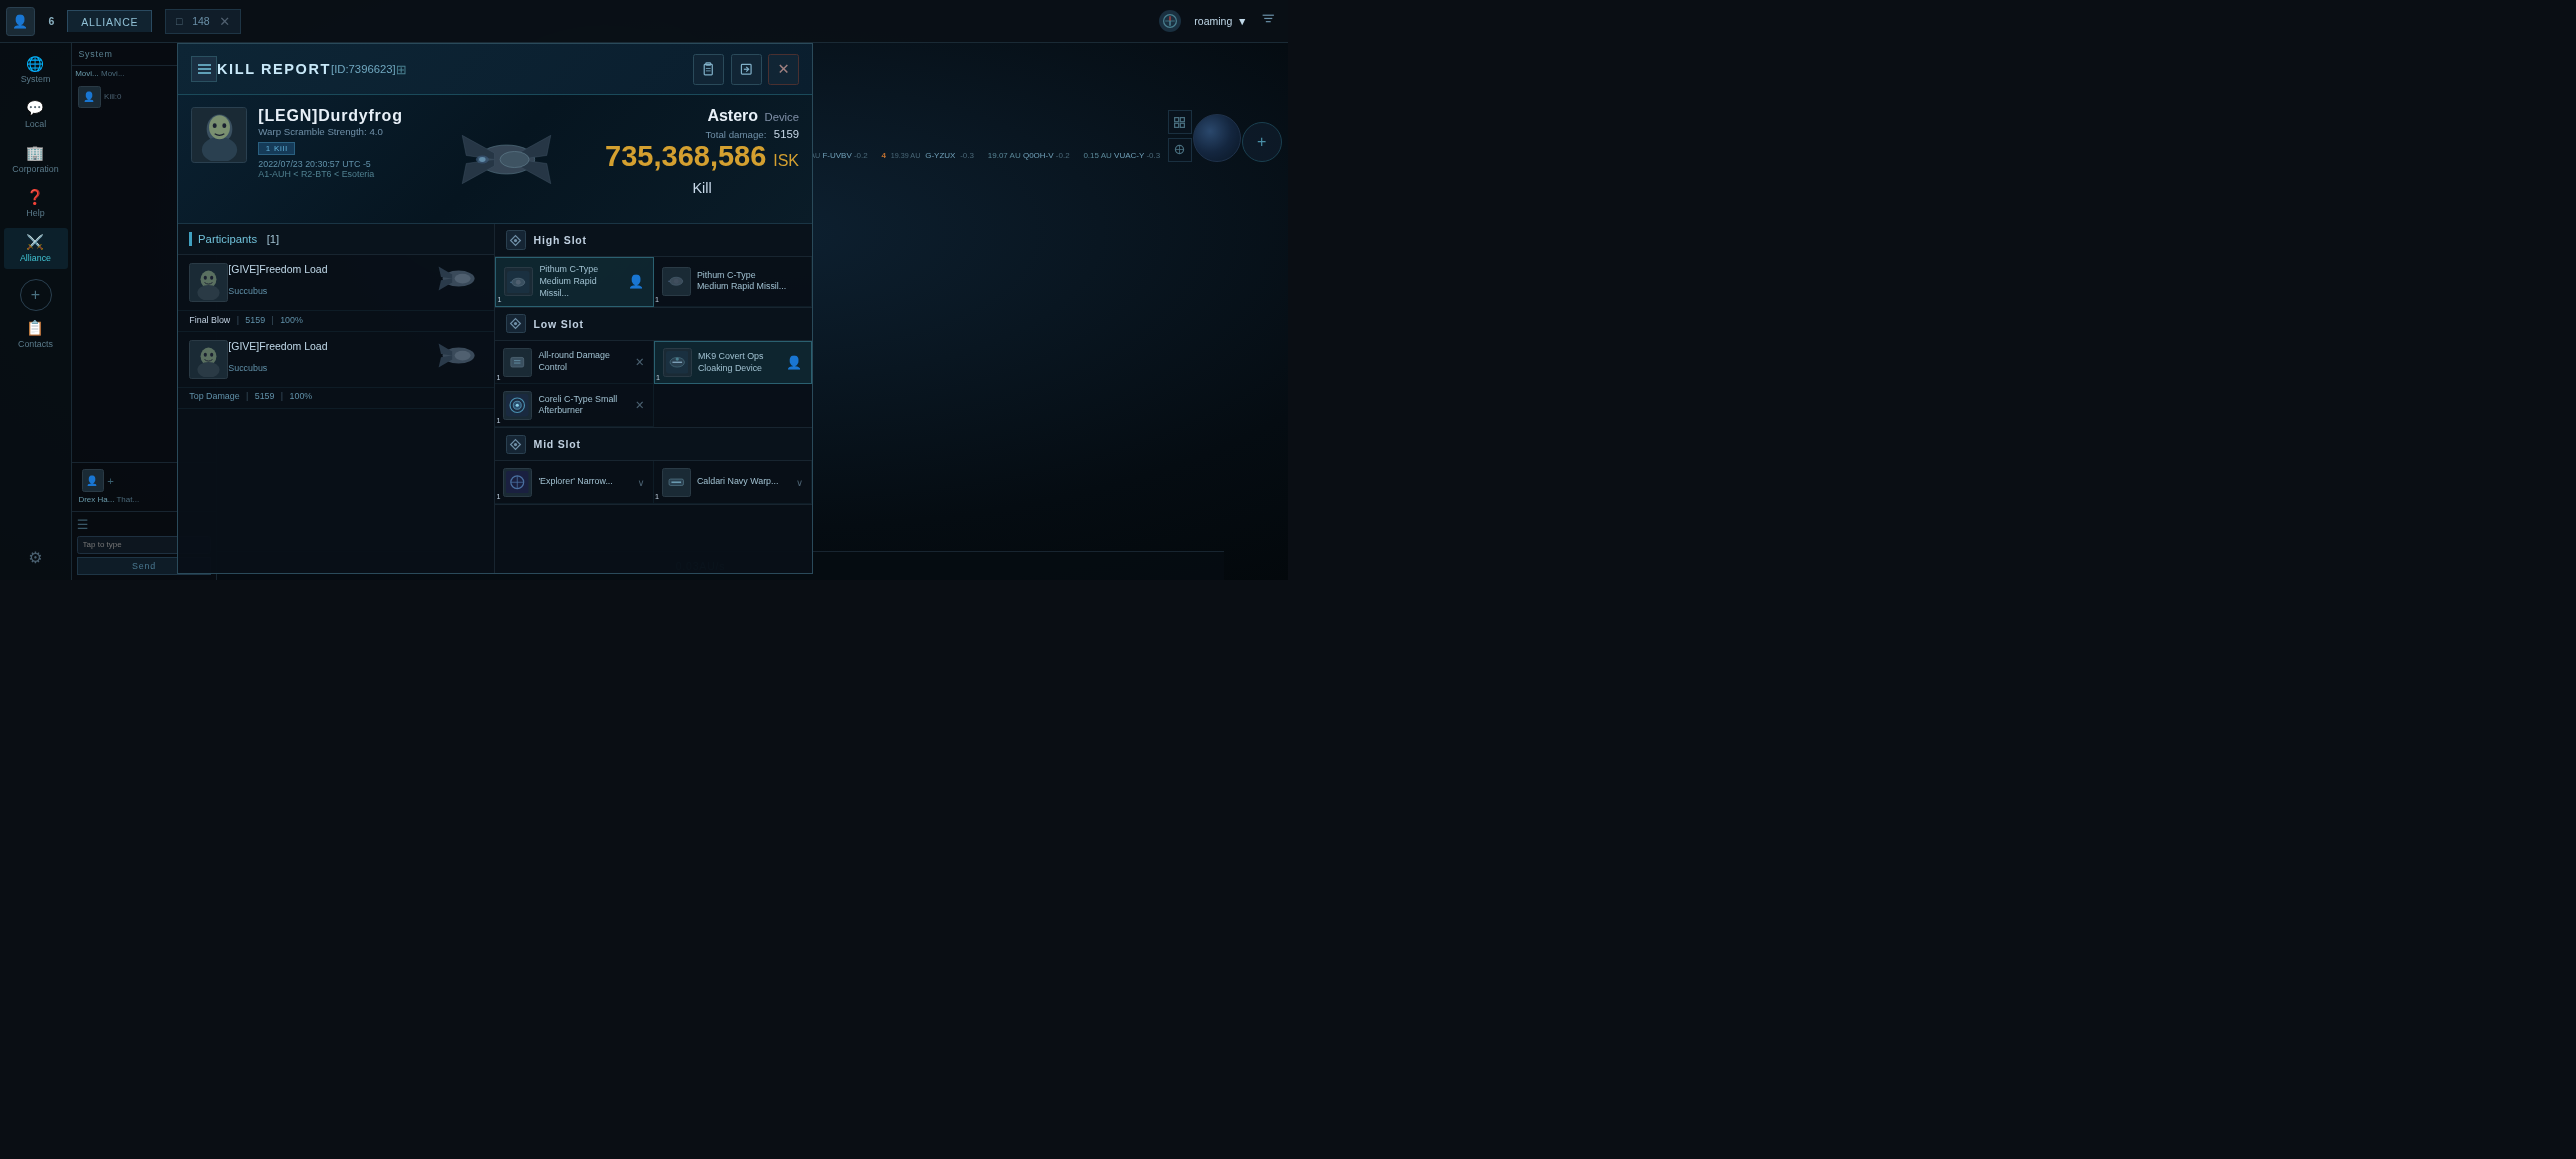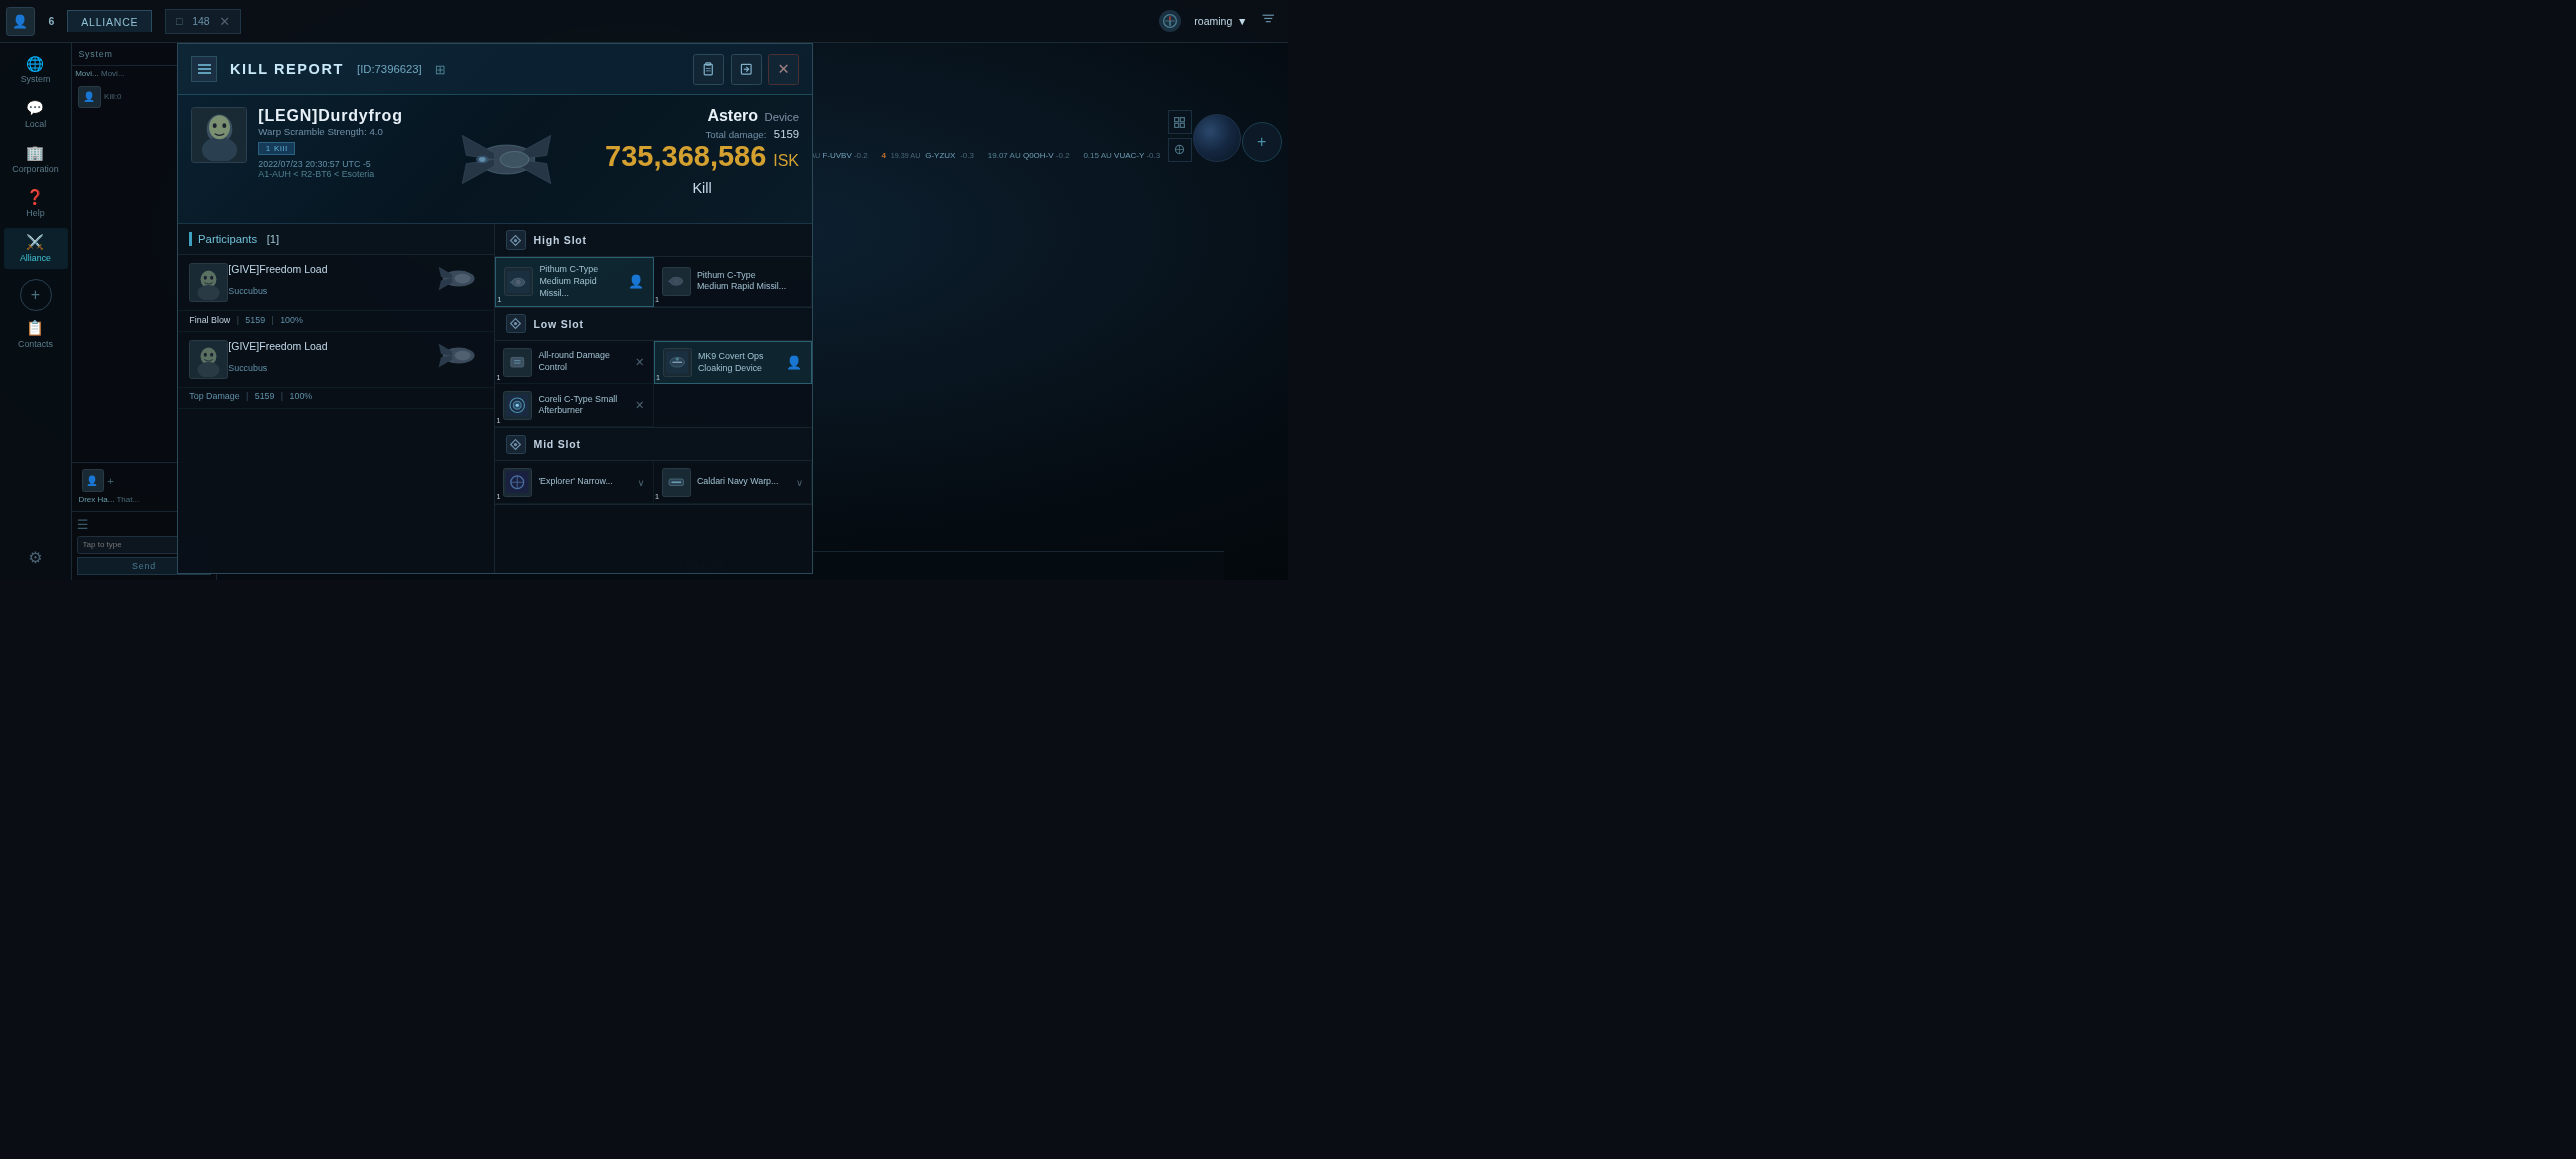--- a/index.html
+++ b/index.html
@@ -275,21 +275,20 @@
       display: flex;
       flex-direction: column;
     }
 
     .modal-header {
       background: linear-gradient(135deg, #0d2535 0%, #0a1e2e 100%);
       border-bottom: 1.6px solid #1a4a5a;
       padding: 9.7px 13px;
       display: flex;
       align-items: center;
-      gap: 13px;
       position: relative;
     }
 
     .modal-menu-btn {
       width: 26px; height: 26px;
       background: rgba(30,50,70,0.8);
       border: 0.8px solid #2a5060;
       display: flex;
       align-items: center;
       justify-content: center;

